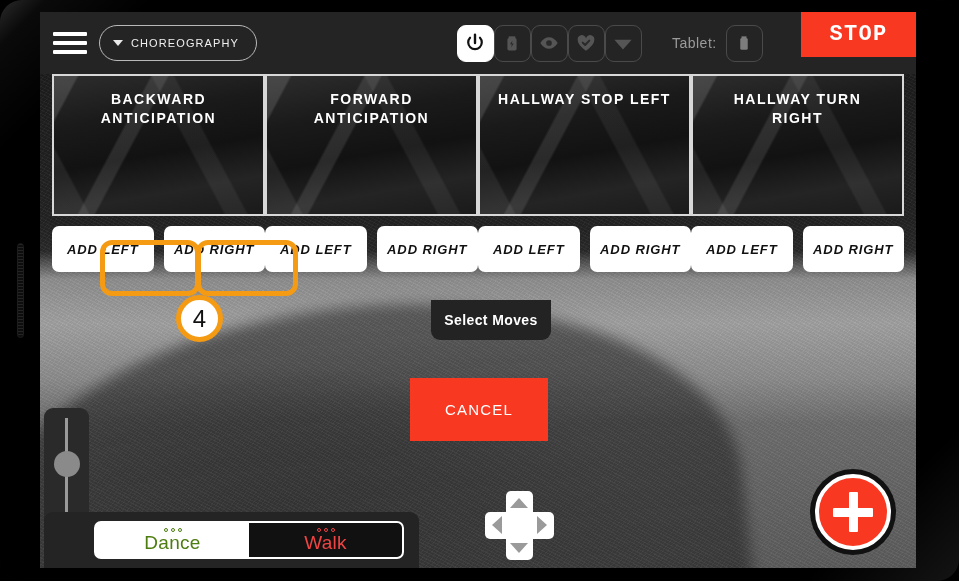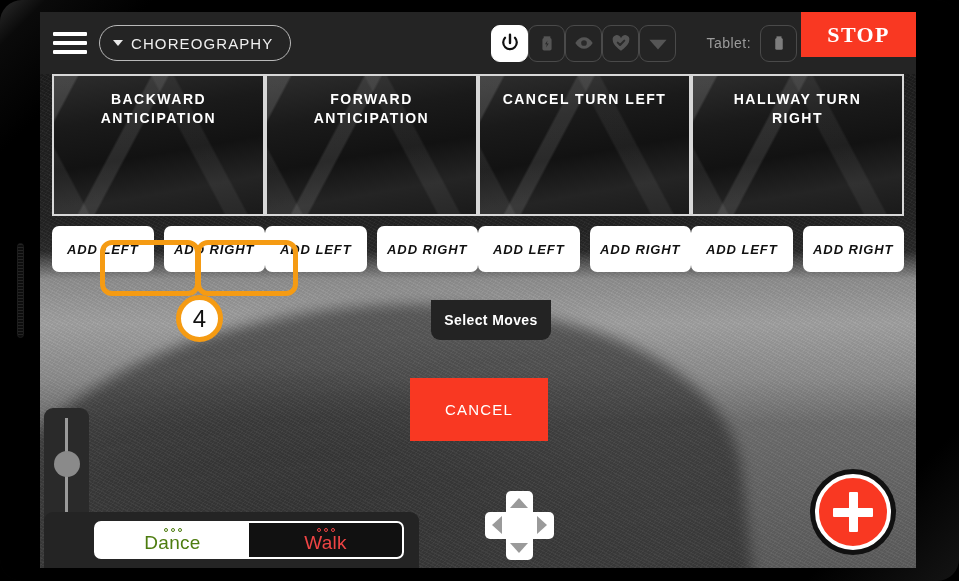--- a/index.html
+++ b/index.html
@@ -74,38 +74,38 @@
                display: flex; flex-direction: column; justify-content: space-between; cursor: pointer; }
   #hamburger i { display: block; height: 4px; background: #fff; border-radius: 1px; }
 
   #mode-selector {
     height: 36px; border: 1px solid #b9b9b9; border-radius: 18px;
     display: flex; align-items: center; gap: 8px; padding: 0 17px 0 13px;
     cursor: pointer;
   }
   .caret-down { width: 0; height: 0; border-left: 5px solid transparent;
                 border-right: 5px solid transparent; border-top: 6px solid #e9e9e9; }
-  #mode-label { color: #efefef; font-size: 15px; letter-spacing: 1.1px; font-weight: 500; }
+  #mode-label { color: #efefef; font-size: 11px; letter-spacing: 1.1px; font-weight: 500; }
 
   #status-icons { display: flex; align-items: center; margin-left: 200px; }
   .sq-icon {
     width: 37px; height: 37px; border-radius: 9px;
     border: 1px solid #4a4a4a; display: flex; align-items: center; justify-content: center;
     cursor: pointer;
   }
   .sq-icon.active { background: #fff; border-color: #fff; }
 
   #tablet-batt-group { display: flex; align-items: center; gap: 9px; margin-left: 30px; }
   #tablet-batt-label { color: #9b9b9b; font-size: 14px; letter-spacing: .5px; }
 
   #stop-button {
     position: absolute; right: 0; top: 0; width: 115px; height: 45px;
     background: #f93822; border: none;
     color: #fff; font-size: 22px; font-weight: bold; letter-spacing: 1.3px;
-    font-family: Liberation Serif, serif; cursor: pointer;
+    font-family: Liberation Mono, monospace; cursor: pointer;
   }
 
   
   #cards-strip {
     position: absolute; left: 0; top: 62px; width: 876px; height: 225px;
     display: flex; padding-left: 12px;
   }
   .move-card { width: 213px; flex: 0 0 213px; position: relative; }
   .card-thumb {
     height: 142px; border: 2px solid #d8d8d8;
@@ -317,21 +317,21 @@
           <div class="card-title">FORWARD<br>ANTICIPATION</div>
         </div>
         <div class="card-actions">
           <button class="add-btn">ADD LEFT</button>
           <button class="add-btn">ADD RIGHT</button>
         </div>
       </div>
 
       <div class="move-card">
         <div class="card-thumb">
-          <div class="card-title">CANCEL TURN LEFT</div>
+          <div class="card-title">HALLWAY STOP LEFT</div>
         </div>
         <div class="card-actions">
           <button class="add-btn">ADD LEFT</button>
           <button class="add-btn">ADD RIGHT</button>
         </div>
       </div>
 
       <div class="move-card">
         <div class="card-thumb">
           <div class="card-title">HALLWAY TURN<br>RIGHT</div>

